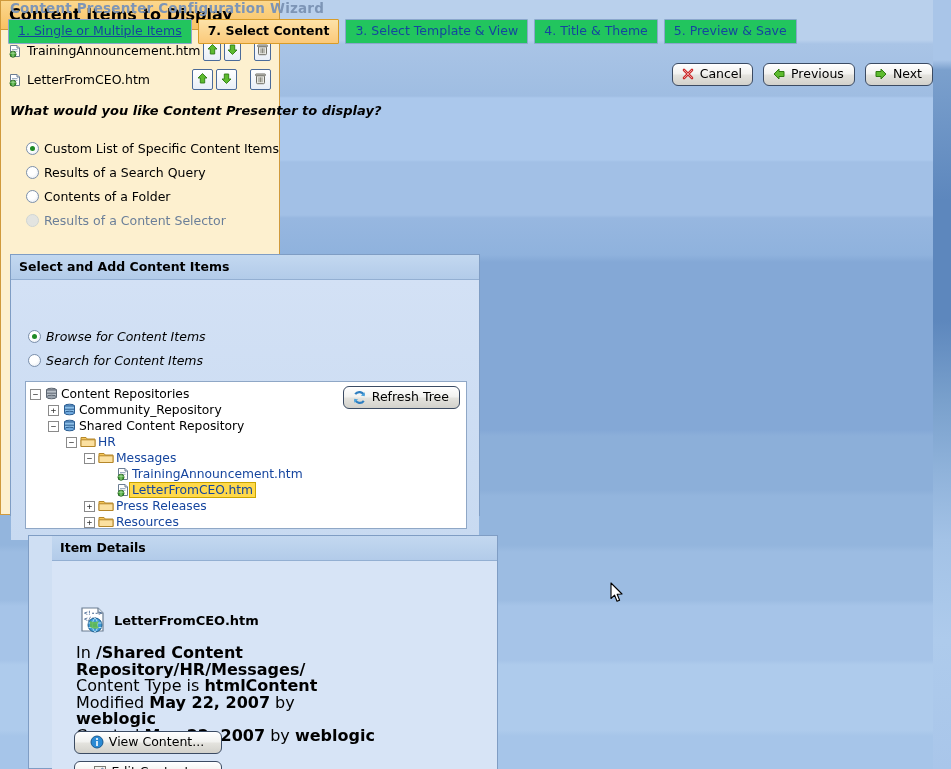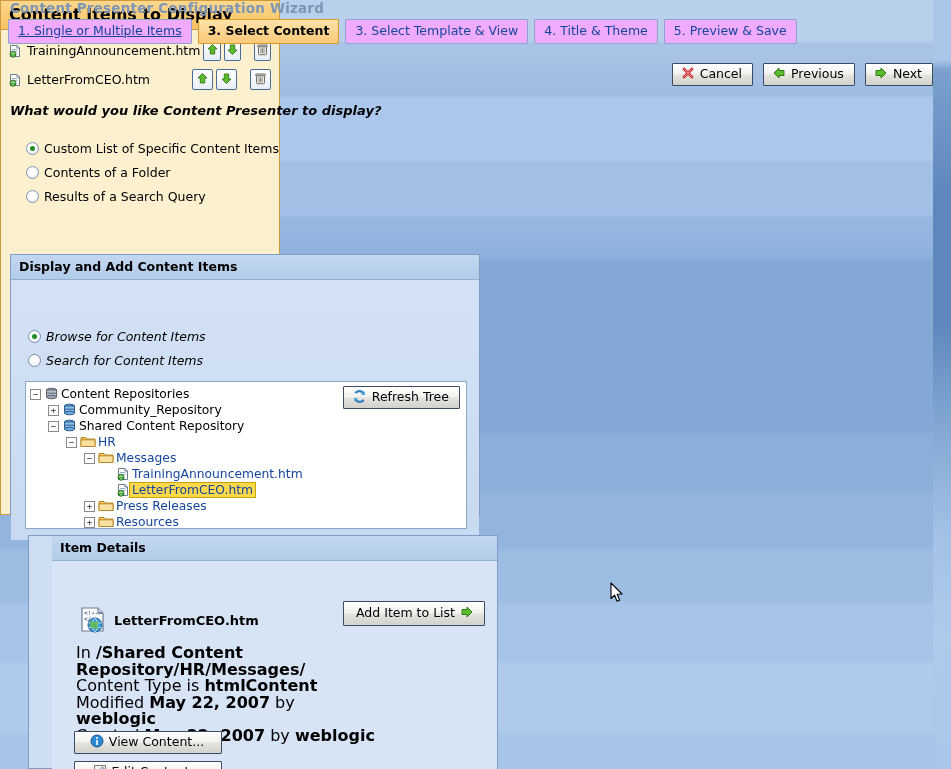--- a/index.html
+++ b/index.html
@@ -42,34 +42,34 @@
   #swoosh2 { position:absolute; left:0; top:56px; width:210px; height:14px; z-index:1;
         background:linear-gradient(to right, rgba(255,255,255,.30), rgba(255,255,255,0)); }
 
   #root { position:relative; z-index:5; width:951px; height:769px; }
 
   
   .wiz-title { position:absolute; left:10px; top:0px; font-size:13.5px; font-weight:bold;
       color:#7d95b6; letter-spacing:.2px; }
 
   .tabs { position:absolute; left:8px; top:19px; display:flex; gap:6px; align-items:flex-start; }
-  .tab { border:1px solid #8ba6cc; background:#f0abfc; color:#15459e;
+  .tab { border:1px solid #8ba6cc; background:#22c55e; color:#15459e;
       padding:4px 9px 5px 9px; font-size:12.5px; line-height:14px; white-space:nowrap;
       border-radius:1px; }
   .tab.link { text-decoration:underline; }
   .tab.active { background:linear-gradient(to bottom,#fde2a8,#fbc97a);
       border:1px solid #d99c28; color:#000; font-weight:bold; text-decoration:none; }
 
   
   .toolbar { position:absolute; right:18px; top:63px; display:flex; gap:10px; }
   .btn {
-    border:1px solid #3b4b63; border-radius:1px;
+    border:1px solid #3b4b63; border-radius:6px;
     background:linear-gradient(to bottom,#ffffff 0%, #f2f2f0 45%, #e3e2dd 55%, #d2d1cb 100%);
     padding:2px 10px 3px 8px; font-size:12.5px; color:#000;
-    display:inline-flex; align-items:flex-start; gap:5px; line-height:16px;
+    display:inline-flex; align-items:center; gap:5px; line-height:16px;
     box-shadow:0 1px 0 rgba(255,255,255,.6) inset;
     white-space:nowrap;
   }
   .btn svg { display:block; }
 
   
   .question { position:absolute; left:10px; top:103px; font-weight:bold; font-size:13px; color:#000;font-style:italic; }
   .radios { position:absolute; left:26px; top:136px; }
   .radio-row { display:flex; align-items:center; height:24px; gap:5px; }
   .radio-row span { font-size:12.5px; color:#000; }
@@ -139,21 +139,21 @@
 <div id="bg-right"></div>
 <div id="swoosh"></div>
 <div id="swoosh2"></div>
 
 <div id="root">
 
   <div class="wiz-title">Content Presenter Configuration Wizard</div>
 
   <div class="tabs">
     <div class="tab link">1. Single or Multiple Items</div>
-    <div class="tab active">3. Select Content</div>
+    <div class="tab active">7. Select Content</div>
     <div class="tab">3. Select Template &amp; View</div>
     <div class="tab">4. Title &amp; Theme</div>
     <div class="tab">5. Preview &amp; Save</div>
   </div>
 
   <div class="toolbar">
     <div class="btn">
       <span>
         <svg width="14" height="14" viewBox="0 0 14 14">
           <g stroke="#cc2a2a" stroke-width="2.6" stroke-linecap="round" fill="none">
@@ -190,30 +190,34 @@
 
   <div class="question">What would you like Content Presenter to display?</div>
 
   <div class="radios">
     <div class="radio-row">
       <span class="rad on"></span>
       <span>Custom List of Specific Content Items</span>
     </div>
     <div class="radio-row">
       <span class="rad"></span>
-      <span>Contents of a Folder</span>
+      <span>Results of a Search Query</span>
     </div>
     <div class="radio-row">
       <span class="rad"></span>
-      <span>Results of a Search Query</span>
+      <span>Contents of a Folder</span>
+    </div>
+    <div class="radio-row disabled">
+      <span class="rad off-disabled"></span>
+      <span>Results of a Content Selector</span>
     </div>
   </div>
 
   <div class="panel" id="left-panel">
-    <div class="panel-hd">Display and Add Content Items</div>
+    <div class="panel-hd">Select and Add Content Items</div>
     <div class="panel-bd">
 
       <div class="browse-radios">
         <div class="radio-row">
           <span class="rad on"></span>
           <span>Browse for Content Items</span>
         </div>
         <div class="radio-row">
           <span class="rad"></span>
           <span>Search for Content Items</span>
@@ -369,30 +373,20 @@
             <text x="6" y="16" font-size="6" fill="#3b5e8c" font-family="monospace">&lt;/a&gt;</text>
             <circle cx="17" cy="20" r="7" fill="#3d9ad6" stroke="#1f5f8f" stroke-width="1"></circle>
             <path d="M10.4 18 H23.6 M10.4 22.5 H23.6" stroke="#bfe4f7" stroke-width=".9" fill="none"></path>
             <path d="M17 13 C13.5 16 13.5 24 17 27 M17 13 C20.5 16 20.5 24 17 27" stroke="#bfe4f7" stroke-width=".9" fill="none"></path>
             <path d="M12 16 q4 2 9 0 q-3 4 0 7 q-5 2 -9 -1 z" fill="#5fba4a" opacity=".85"></path>
           </svg>
         </span>
         <span>LetterFromCEO.htm</span>
       </div>
 
-      <div class="add-btn">
-        <div class="btn" style="padding:3px 10px 4px 12px;">
-          <span>Add Item to List</span>
-          <span>
-            <svg width="14" height="14" viewBox="0 0 14 14">
-              <path d="M7 2 L12 7 L7 12 L7 9.5 L2 9.5 L2 4.5 L7 4.5 Z" fill="#5dbb2f" stroke="#2e7a12" stroke-width="1" stroke-linejoin="round"></path>
-            </svg>
-          </span>
-        </div>
-      </div>
 
       <div class="det-meta">
         <div>
           <span>In </span><b>/Shared Content Repository/HR/Messages/</b>
         </div>
         <div>
           <span>Content Type is </span><b>htmlContent</b>
         </div>
         <div>
           <span>Modified </span><b>May 22, 2007</b><span> by </span><b>weblogic</b>

